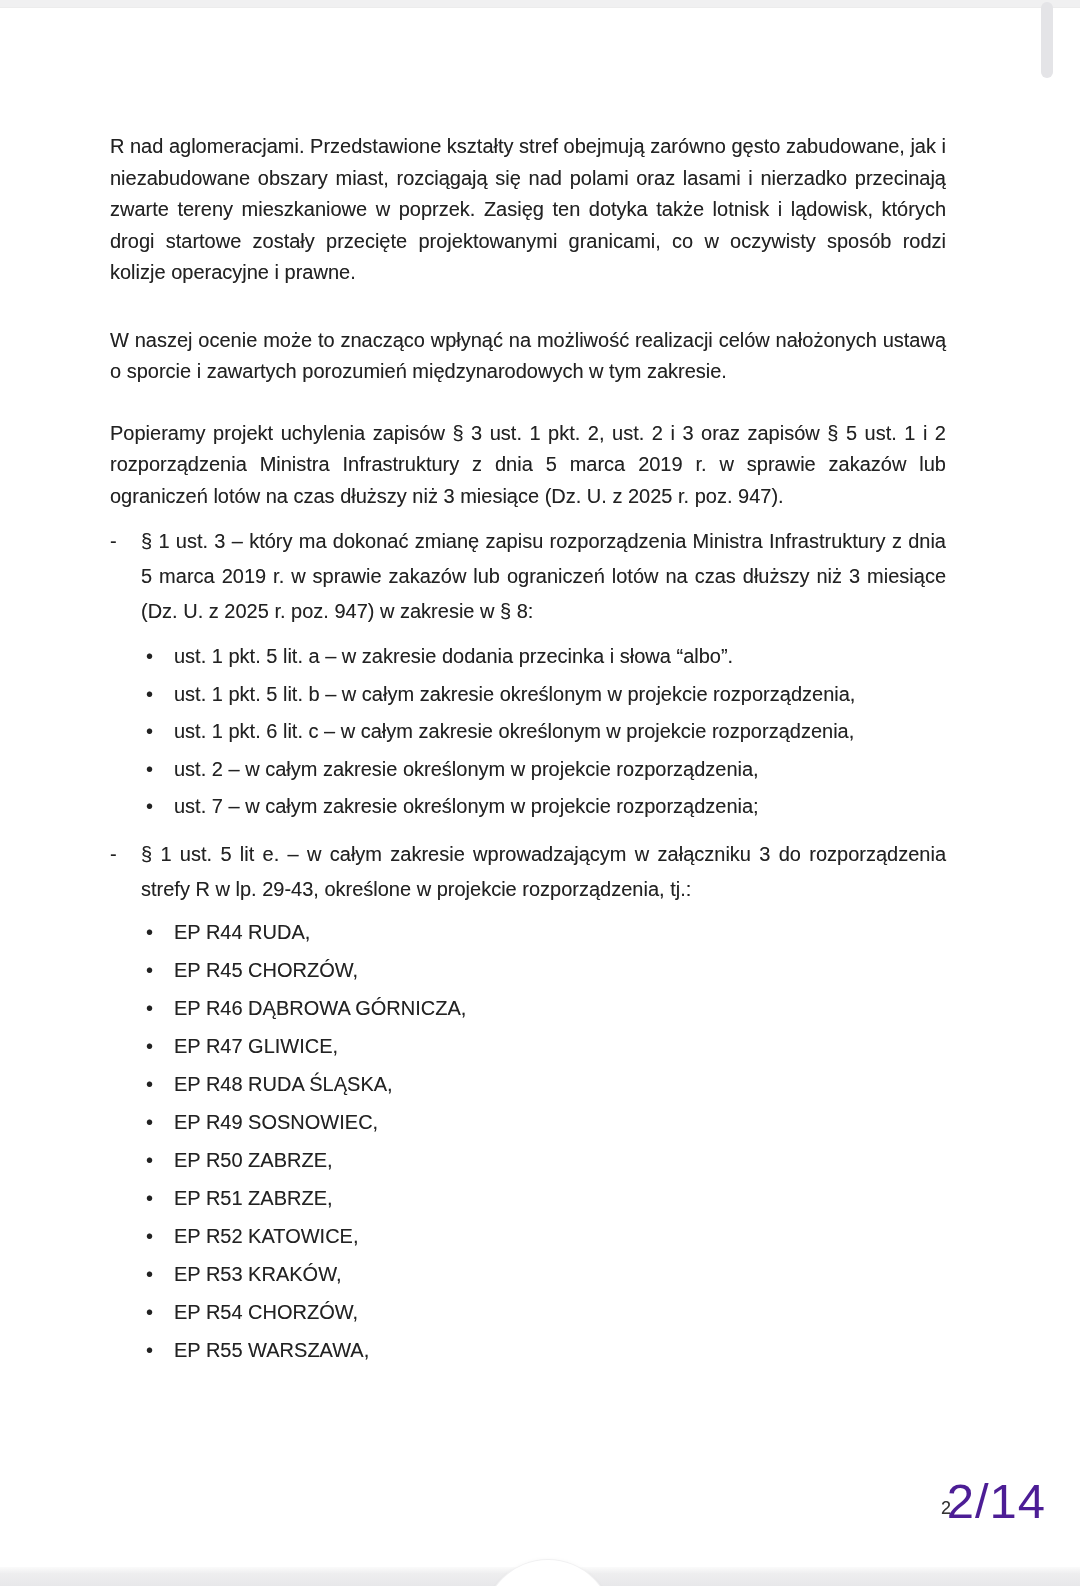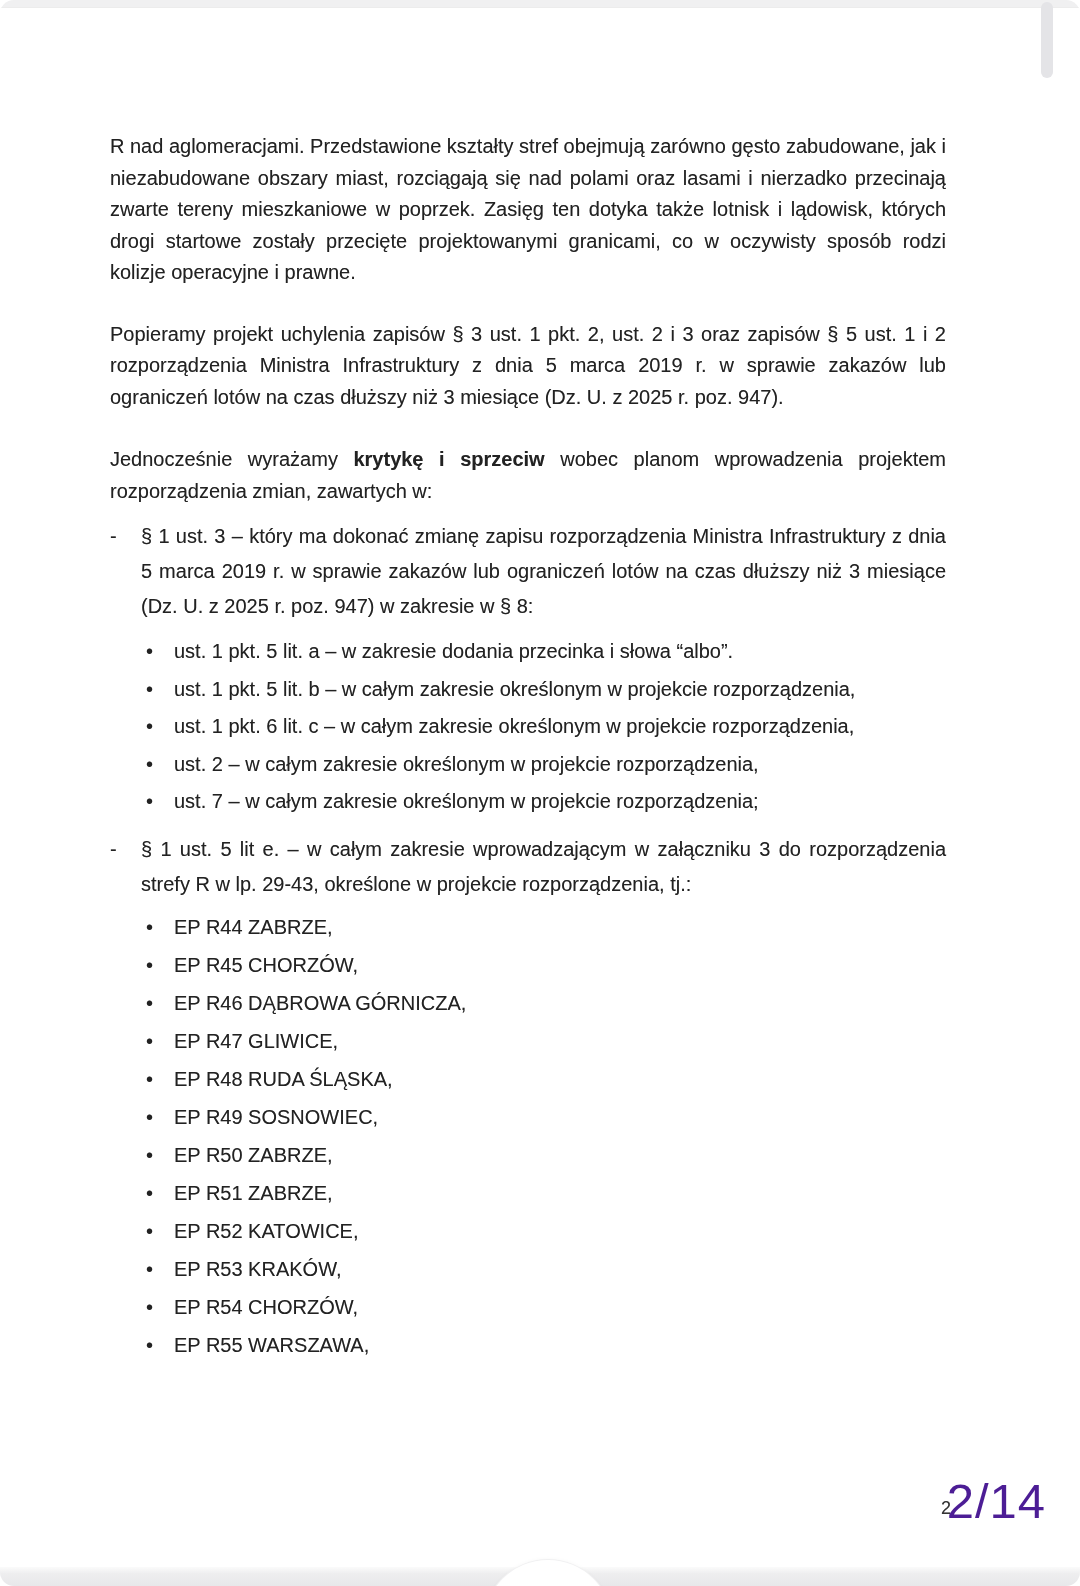--- a/index.html
+++ b/index.html
@@ -5,21 +5,20 @@
   html, body { margin: 0; padding: 0; }
   body { background: #ffffff; }
 
   .canvas {
     position: relative;
     width: 1080px;
     height: 1586px;
     background: #ffffff;
     overflow: hidden;
     font-family: "Liberation Sans", "DejaVu Sans", sans-serif;
-    border-radius: 14px;
   }
 
   
   .top-strip {
     position: absolute; top: 0; left: 0; right: 0; height: 7px;
     background: #f0f0f1; border-bottom: 1px solid #ececec; z-index: 4;
   }
   .scrollbar-thumb {
     position: absolute; top: 2px; right: 27px; width: 12px; height: 76px;
     background: #e4e4e7; border-radius: 7px; z-index: 5;
@@ -78,24 +77,24 @@
 
 <div class="canvas">
 
   <div class="top-strip"></div>
   <div class="scrollbar-thumb"></div>
 
   <div class="content">
 
     <p class="para-1">R nad aglomeracjami. Przedstawione kształty stref obejmują zarówno gęsto zabudowane, jak i niezabudowane obszary miast, rozciągają się nad polami oraz lasami i nierzadko przecinają zwarte tereny mieszkaniowe w poprzek. Zasięg ten dotyka także lotnisk i lądowisk, których drogi startowe zostały przecięte projektowanymi granicami, co w oczywisty sposób rodzi kolizje operacyjne i prawne.</p>
 
+    <p class="para-2">W naszej ocenie może to znacząco wpłynąć na możliwość realizacji celów nałożonych ustawą o sporcie i zawartych porozumień międzynarodowych w tym zakresie.</p>
 
     <p class="para-3">Popieramy projekt uchylenia zapisów § 3 ust. 1 pkt. 2, ust. 2 i 3 oraz zapisów § 5 ust. 1 i 2 rozporządzenia Ministra Infrastruktury z dnia 5 marca 2019 r. w sprawie zakazów lub ograniczeń lotów na czas dłuższy niż 3 miesiące (Dz. U. z 2025 r. poz. 947).</p>
 
-    <p class="para-4"><span>Jednocześnie wyrażamy </span><strong>krytykę i sprzeciw</strong><span> wobec planom wprowadzenia projektem rozporządzenia zmian, zawartych w:</span></p>
 
     <div class="dash-item">
       <span class="marker">-</span>
       <span class="text">§ 1 ust. 3 – który ma dokonać zmianę zapisu rozporządzenia Ministra Infrastruktury z dnia 5 marca 2019 r. w sprawie zakazów lub ograniczeń lotów na czas dłuższy niż 3 miesiące (Dz. U. z 2025 r. poz. 947) w zakresie w § 8:</span>
     </div>
 
     <ul class="bullet-list sub-bullets">
       <li>
         <span class="marker">•</span>
         <span class="text">ust. 1 pkt. 5 lit. a – w zakresie dodania przecinka i słowa “albo”.</span>
@@ -119,21 +118,21 @@
     </ul>
 
     <div class="dash-item dash-item-2">
       <span class="marker">-</span>
       <span class="text">§ 1 ust. 5 lit e. –  w całym zakresie wprowadzającym w załączniku 3 do rozporządzenia strefy R w lp. 29-43, określone w projekcie rozporządzenia, tj.:</span>
     </div>
 
     <ul class="bullet-list ep-list">
       <li>
         <span class="marker">•</span>
-        <span class="text">EP R44 ZABRZE,</span>
+        <span class="text">EP R44 RUDA,</span>
       </li>
       <li>
         <span class="marker">•</span>
         <span class="text">EP R45 CHORZÓW,</span>
       </li>
       <li>
         <span class="marker">•</span>
         <span class="text">EP R46 DĄBROWA GÓRNICZA,</span>
       </li>
       <li>

